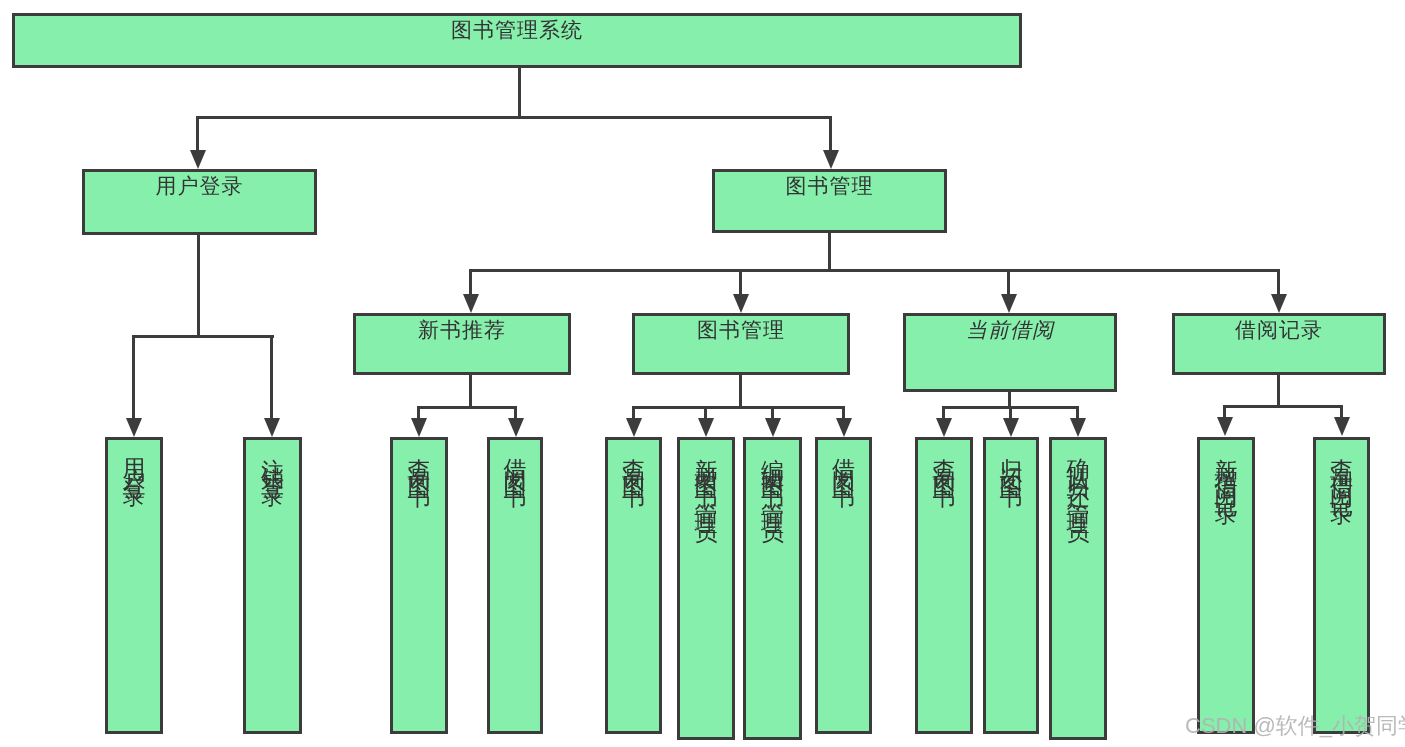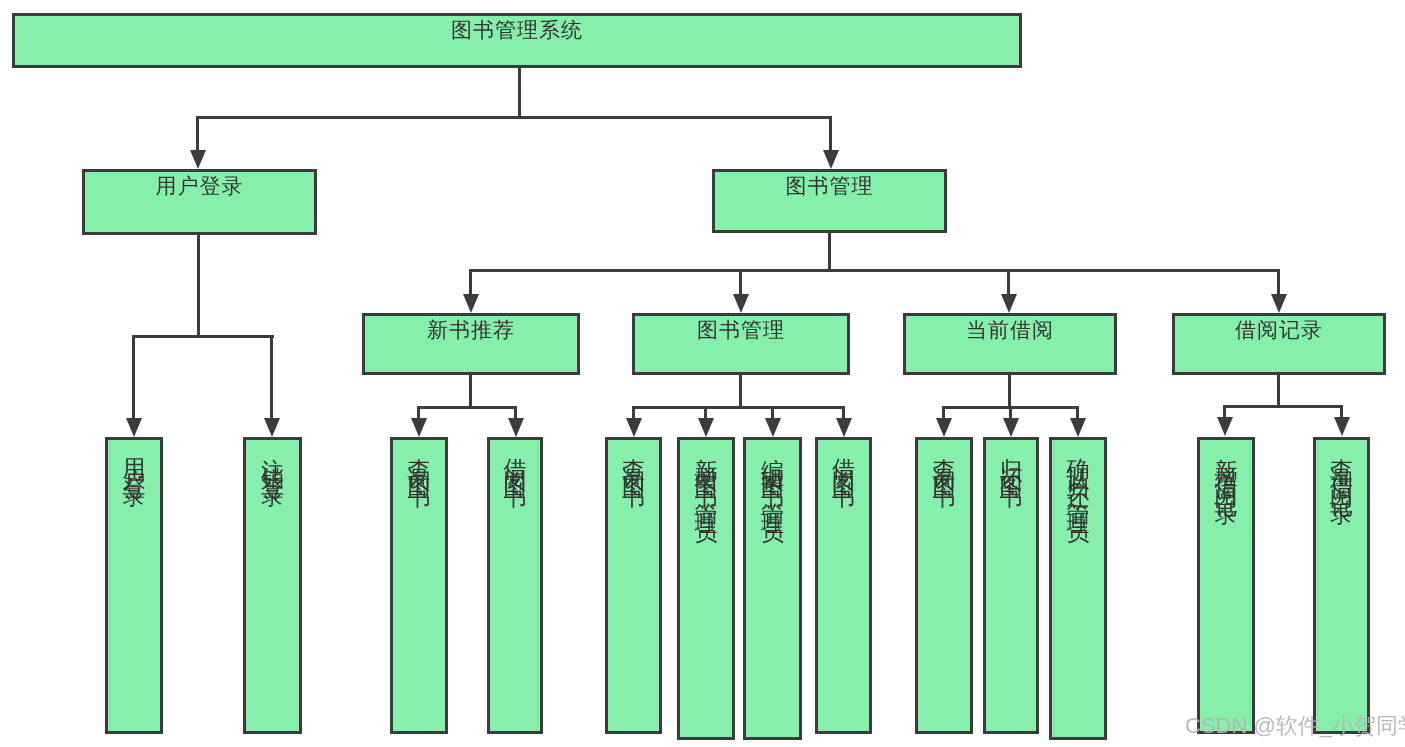--- a/index.html
+++ b/index.html
@@ -106,27 +106,27 @@
     <div class="line" style="left:469px; top:269px; width:3px; height:27px;"></div>
     <div class="ah" style="left:463px; top:294px;"></div>
     <div class="line" style="left:739px; top:269px; width:3px; height:27px;"></div>
     <div class="ah" style="left:733px; top:294px;"></div>
     <div class="line" style="left:1007px; top:269px; width:3px; height:27px;"></div>
     <div class="ah" style="left:1001px; top:294px;"></div>
     <div class="line" style="left:1277px; top:269px; width:3px; height:27px;"></div>
     <div class="ah" style="left:1271px; top:294px;"></div>
   </div>
 
-  <div class="node" style="left:362px; top:313px; width:218px; height:62px;">
+  <div class="node" style="left:353px; top:313px; width:218px; height:62px;">
     <span class="hlabel">新书推荐</span>
   </div>
   <div class="node" style="left:632px; top:313px; width:218px; height:62px;">
     <span class="hlabel">图书管理</span>
   </div>
-  <div class="node" style="left:903px; top:313px; width:214px; height:62px;">
+  <div class="node" style="left:903px; top:313px; width:214px; height:79px;font-style:italic;">
     <span class="hlabel">当前借阅</span>
   </div>
   <div class="node" style="left:1172px; top:313px; width:214px; height:62px;">
     <span class="hlabel">借阅记录</span>
   </div>
 
   <div>
     <div class="line" style="left:469px; top:375px; width:3px; height:34px;"></div>
     <div class="line" style="left:417px; top:406px; width:100px; height:3px;"></div>
     <div class="line" style="left:417px; top:406px; width:3px; height:14px;"></div>

